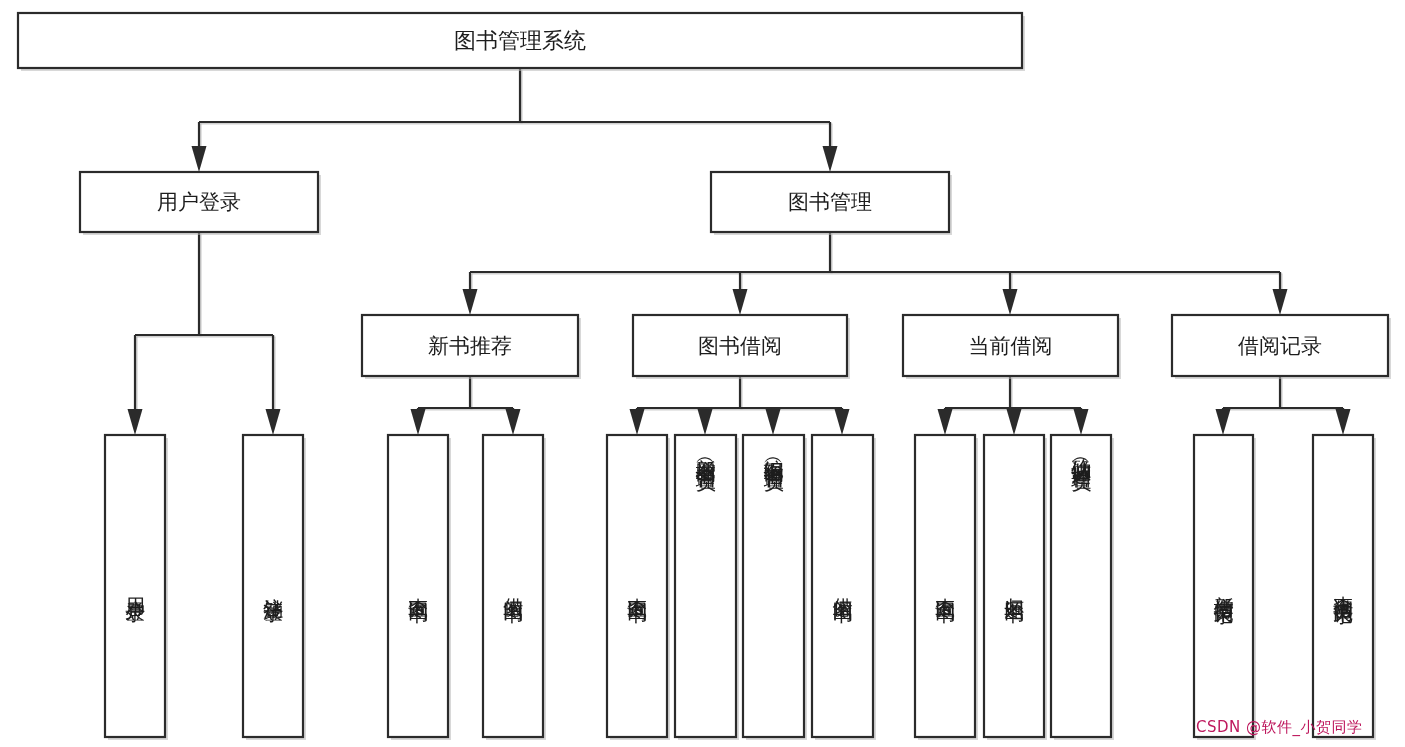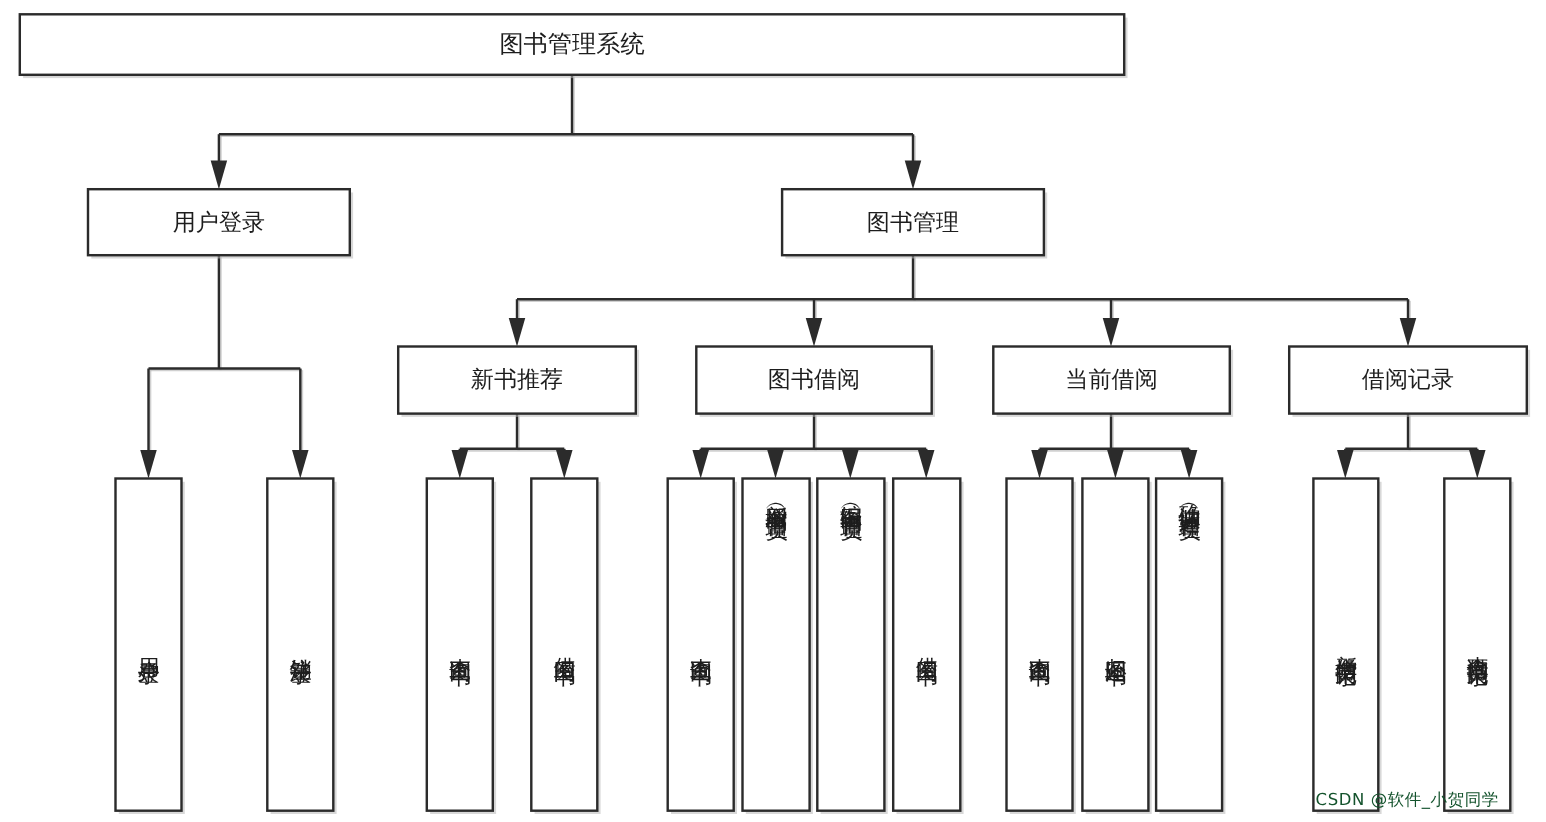--- a/index.html
+++ b/index.html
@@ -84,21 +84,21 @@
     color: #1d1d1d;
     white-space: nowrap;
   }
   .vlabel.top span {
     align-self: flex-start;
   }
   .watermark {
     position: absolute;
     font-family: "DejaVu Sans", "Liberation Sans", sans-serif;
     font-size: 15px;
-    color: #14532d;
+    color: #be185d;
     white-space: nowrap;
     letter-spacing: 0.5px;
   }
 </style>
 </head>
 <body>
 
 <div id="diagram-root">
 
   <svg id="tree-svg" viewBox="0 0 1405 747" xmlns="http://www.w3.org/2000/svg">

